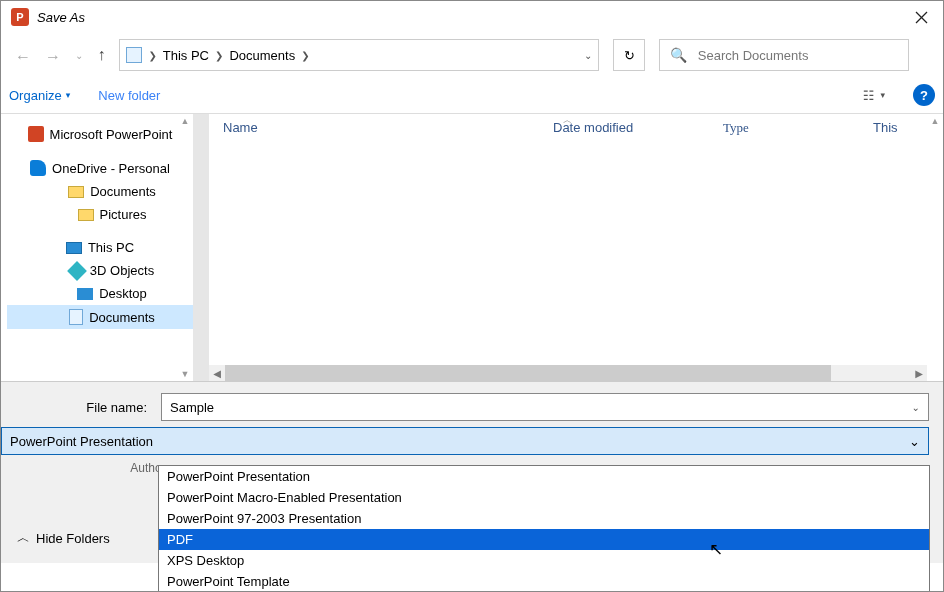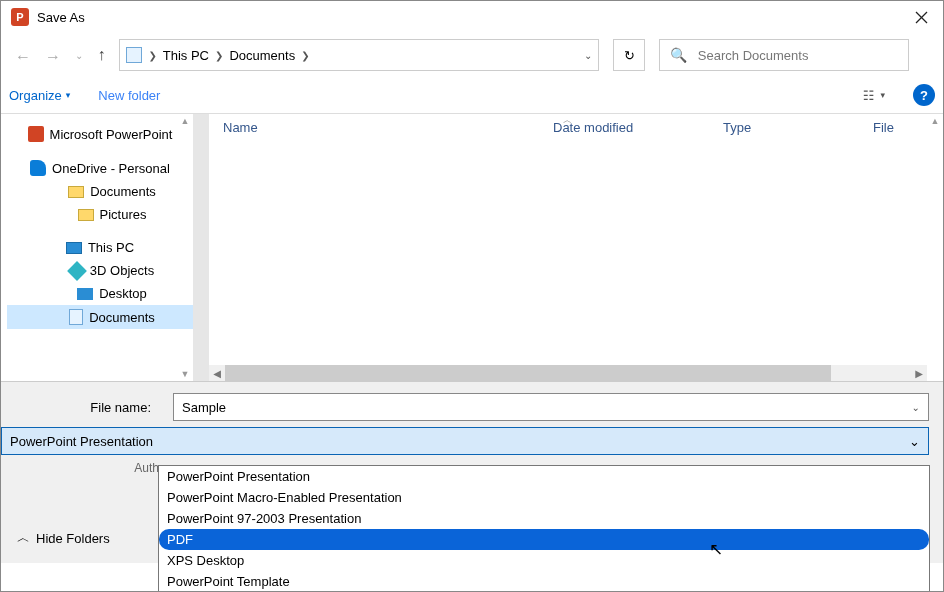--- a/index.html
+++ b/index.html
@@ -1,21 +1,21 @@
 <!DOCTYPE html>
 <html><head>
 <meta charset="utf-8">
 <style>
 * { box-sizing: border-box; margin: 0; padding: 0; font-family: "Segoe UI", Tahoma, sans-serif; font-size: 13px; }
 body { background: #fff; width: 944px; height: 592px; overflow: hidden; border: 1px solid #888; position: relative; }
 
 
 .titlebar { height: 32px; display: flex; align-items: center; padding-left: 10px; }
 .titlebar .app-icon { width: 18px; height: 18px; background: #d14424; border-radius: 3px; color: #fff; font-weight: bold; font-size: 11px; display:flex; align-items:center; justify-content:center; margin-right: 8px; position:relative; }
-.titlebar .title { flex: 1; }
+.titlebar .title { flex: 1; font-style: italic; }
 .titlebar .close { width: 44px; height: 32px; display:flex; align-items:center; justify-content:center; cursor:pointer; }
 
 
 .navrow { height: 44px; display:flex; align-items:center; padding: 6px 14px; gap: 14px; }
 .nav-arrow { color: #aaa; font-size: 16px; }
 .nav-arrow.active { color: #444; }
 .breadcrumb-box { flex: 1 1 auto; height: 32px; border: 1px solid #ccc; display:flex; align-items:center; padding: 0 6px; gap: 6px; max-width: 480px; position:relative;}
 .breadcrumb-box .doc-icon { width:16px; height:16px; background:#e6f3ff; border:1px solid #70a8d8; }
 .breadcrumb-box .bchev { color:#555; font-size:10px; }
 .breadcrumb-box .bdrop { position:absolute; right:6px; color:#555; font-size:10px;}
@@ -48,45 +48,45 @@
 .fi-desk { width:16px;height:12px; background:#2a8dd4;}
 .fi-doc { width:14px;height:16px; background:#e6f3ff; border:1px solid #70a8d8;}
 
 .filepane { flex:1; position:relative; background:#fff;}
 .fp-left-scroll { position:absolute; left:0; top:0; width:16px; height:100%; background:#e6e6e6;}
 .colheaders { display:flex; padding: 6px 10px 6px 30px; color:#34568b; position:relative;}
 .colheaders .sortarrow { position:absolute; left:370px; top:0; color:#888; font-size:9px;}
 .colheaders div { }
 .col-name { flex: 0 0 330px;}
 .col-date { flex: 0 0 170px;}
-.col-type { flex: 0 0 150px;}
+.col-type { flex: 0 0 150px; font-family: Liberation Serif, serif;}
 .col-size { flex: 0 0 60px;}
 .fp-right-scroll { position:absolute; right:0; top:0; width:16px; height:100%; display:flex; align-items:flex-start; justify-content:center; padding-top:2px;}
 .fp-right-scroll span { color:#999; font-size:9px;}
 .hscroll { position:absolute; left:16px; right:16px; bottom:0; height:16px; background:#f0f0f0; display:flex; align-items:center;}
 .hscroll .harrow { width:16px; text-align:center; color:#777; font-size:10px;}
 .hscroll .htrack { flex:1; height:16px; background:#ccc; margin: 0 0px;}
 .hscroll .htrack-end { width:80px; height:16px; background:#f0f0f0;}
 
 
 .formarea { border-top: 1px solid #ccc; padding-top: 8px; background:#f0f0f0; height: 182px; position:relative;}
 .formrow { display:flex; align-items:center; padding: 3px 14px 3px 0;}
-.formlabel { width:172px; text-align:right; padding-right: 22px;}
-.filename-input { flex:1; height:28px; border:1px solid #888; background:#fff; padding: 0 8px; display:flex; align-items:center; justify-content:space-between;}
+.formlabel { width:152px; text-align:right; padding-right: 6px;}
+.filename-input { flex:1; height:28px; border:1px solid #888; background:#fff; padding: 0 8px; display:flex; align-items:center; justify-content:space-between;margin-left:8px;}
 .filename-input .drop { color:#555; font-size:10px;}
 .typeselect { flex:1; height:28px; border:1px solid #0a64b4; background:#d6e9fa; padding: 0 8px; display:flex; align-items:center; justify-content:space-between;}
 .authors-label { color:#666; font-size:12px;margin-left:28px;}
 
 
 .footer { position:absolute; left:16px; bottom: 16px; display:flex; align-items:center; gap:6px;}
 
 
 .dropdown { position:absolute; left:157px; right:13px; top: 464px; border:1px solid #777; background:#fff; z-index:10;}
 .dropdown .opt { padding: 1px 8px; font-size:13px; line-height:19px; white-space:nowrap;}
-.dropdown .opt.highlight { background:#0a64d8; color:#fff;border-radius:10px;}
+.dropdown .opt.highlight { background:#0a64d8; color:#fff;}
 
 
 .cursor { position:absolute; left:708px; top:538px; font-size:17px; pointer-events:none; z-index:20; color:#000;}
 
 svg.x-icon { width:13px; height:13px; }
 svg.x-icon line { stroke:#222; stroke-width:1.2; }
 </style>
 </head>
 <body>
 
@@ -185,21 +185,21 @@
   <div class="filepane">
     <div class="fp-left-scroll"></div>
     <div class="fp-right-scroll">
         <span>▲</span>
       </div>
     <div class="colheaders">
       <span class="sortarrow">︿</span>
       <div class="col-name">Name</div>
       <div class="col-date">Date modified</div>
       <div class="col-type">Type</div>
-      <div class="col-size">File</div>
+      <div class="col-size">This</div>
     </div>
     <div class="hscroll">
       <span class="harrow">◀</span>
       <div class="htrack"></div>
       <div class="htrack-end"></div>
       <span class="harrow">▶</span>
     </div>
   </div>
 </div>
 

